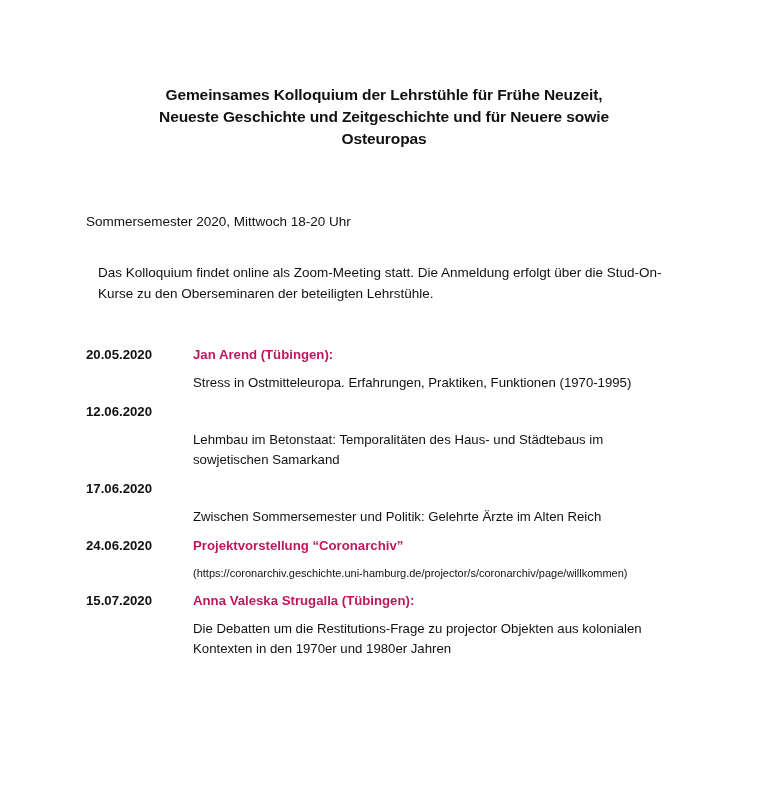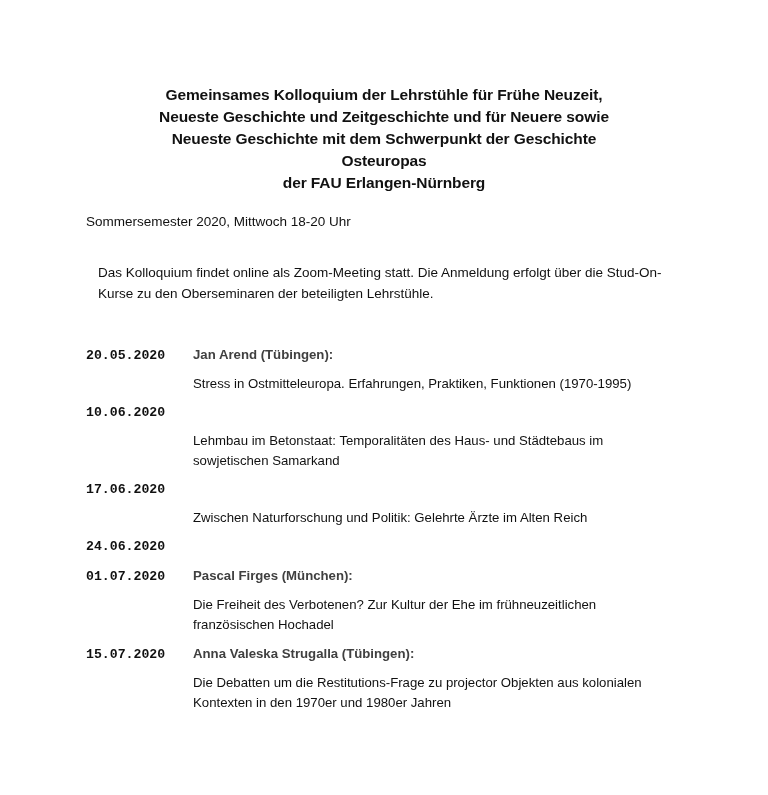--- a/index.html
+++ b/index.html
@@ -73,28 +73,27 @@
     display: flex;
     align-items: baseline;
   }
   .entry-date {
     flex: 0 0 107px;
     font-size: 13.2px;
     font-weight: bold;
     line-height: 20px;
     color: #111111;
     white-space: nowrap;
-    font-family: Liberation Mono, monospace;
   }
   .entry-speaker {
     flex: 1 1 auto;
     font-size: 13.2px;
     font-weight: bold;
     line-height: 20px;
-    color: #404040;
+    color: #be185d;
   }
   .entry-desc {
     margin-left: 107px;
     margin-top: 8px;
     font-size: 13.2px;
     line-height: 20px;
     color: #111111;
     max-width: 480px;
   }
   .entry-desc.small {
@@ -105,66 +104,59 @@
   }
 </style>
 </head>
 <body>
 
 <div class="page">
 
   <div class="title-block">
     <div class="title-line">Gemeinsames Kolloquium der Lehrstühle für Frühe Neuzeit,</div>
     <div class="title-line">Neueste Geschichte und Zeitgeschichte und für Neuere sowie</div>
-    <div class="title-line">Neueste Geschichte mit dem Schwerpunkt der Geschichte</div>
     <div class="title-line">Osteuropas</div>
-    <div class="title-line">der FAU Erlangen-Nürnberg</div>
   </div>
 
   <div class="meta-line">Sommersemester 2020, Mittwoch 18-20 Uhr</div>
 
   <div class="intro-par">Das Kolloquium findet online als Zoom-Meeting statt. Die Anmeldung erfolgt über die Stud-On-Kurse zu den Oberseminaren der beteiligten Lehrstühle.</div>
 
   <div class="schedule">
 
     <div class="entry">
       <div class="entry-head">
         <div class="entry-date">20.05.2020</div>
         <div class="entry-speaker">Jan Arend (Tübingen):</div>
       </div>
       <div class="entry-desc">Stress in Ostmitteleuropa. Erfahrungen, Praktiken, Funktionen (1970-1995)</div>
     </div>
 
     <div class="entry">
       <div class="entry-head">
-        <div class="entry-date">10.06.2020</div>
+        <div class="entry-date">12.06.2020</div>
       </div>
       <div class="entry-desc">Lehmbau im Betonstaat: Temporalitäten des Haus- und Städtebaus im sowjetischen Samarkand</div>
     </div>
 
     <div class="entry">
       <div class="entry-head">
         <div class="entry-date">17.06.2020</div>
       </div>
-      <div class="entry-desc">Zwischen Naturforschung und Politik: Gelehrte Ärzte im Alten Reich</div>
+      <div class="entry-desc">Zwischen Sommersemester und Politik: Gelehrte Ärzte im Alten Reich</div>
     </div>
 
     <div class="entry">
       <div class="entry-head">
         <div class="entry-date">24.06.2020</div>
+        <div class="entry-speaker">Projektvorstellung “Coronarchiv”</div>
       </div>
+      <div class="entry-desc small">(https://coronarchiv.geschichte.uni-hamburg.de/projector/s/coronarchiv/page/willkommen)</div>
     </div>
 
-    <div class="entry">
-      <div class="entry-head">
-        <div class="entry-date">01.07.2020</div>
-        <div class="entry-speaker">Pascal Firges (München):</div>
-      </div>
-      <div class="entry-desc">Die Freiheit des Verbotenen? Zur Kultur der Ehe im frühneuzeitlichen französischen Hochadel</div>
-    </div>
 
     <div class="entry">
       <div class="entry-head">
         <div class="entry-date">15.07.2020</div>
         <div class="entry-speaker">Anna Valeska Strugalla (Tübingen):</div>
       </div>
       <div class="entry-desc">Die Debatten um die Restitutions-Frage zu projector Objekten aus kolonialen Kontexten in den 1970er und 1980er Jahren</div>
     </div>
 
   </div>

